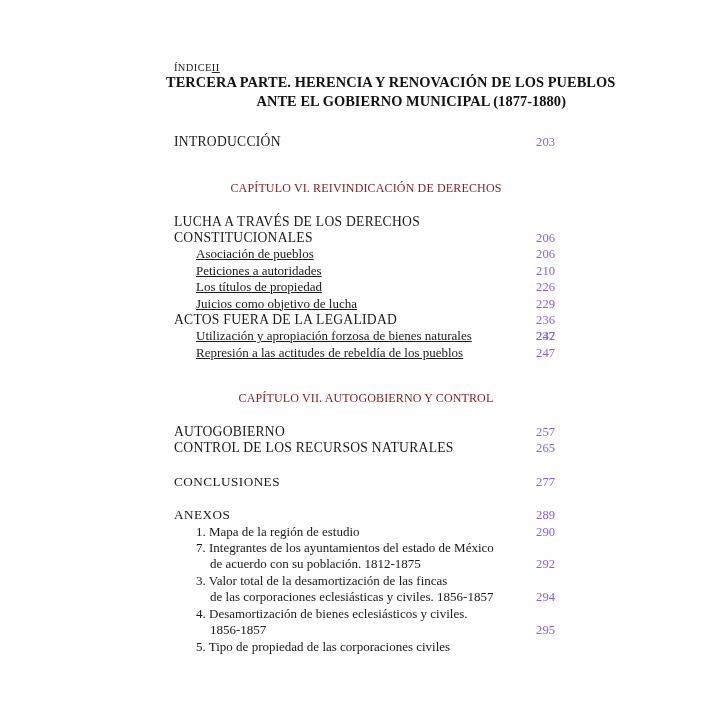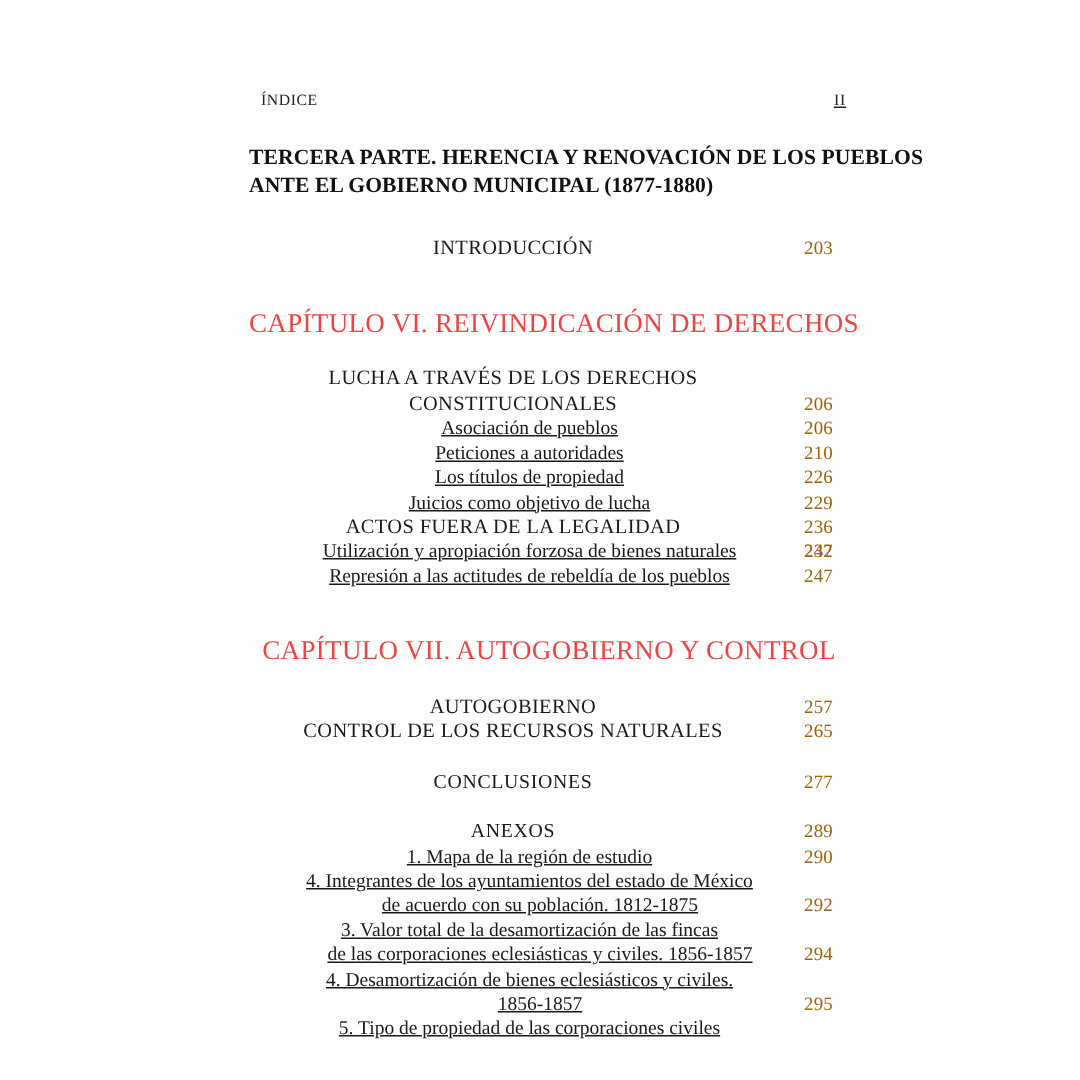--- a/index.html
+++ b/index.html
@@ -26,106 +26,103 @@
   .block {
     position: absolute;
     left: 166px;
     top: 62px;
     width: 400px;
   }
 
   
   .running-head {
     display: flex;
-    justify-content: space-between;
+    justify-content: flex-start;
     align-items: baseline;
     font-size: 10.5px;
     font-variant: small-caps;
     letter-spacing: 0.035em;
     color: #252320;
     padding-left: 8px;
   }
   .folio {
     font-variant: small-caps;
     font-size: 10.5px;
     letter-spacing: 0.05em;
     padding-right: 2px;
     text-decoration: underline;
   }
 
   
   .part-title {
-    margin-top: 23px;
-    text-align: left;
+    text-align: right;
     font-weight: bold;
     font-size: 14.4px;
     line-height: 1.33;
     letter-spacing: 0.005em;
     color: #141210;
   }
   .part-title .ln {
     display: block;
     white-space: nowrap;
   }
 
   
   .chapter-title {
     text-align: center;
-    font-size: 18px;
+    font-size: 12px;
     line-height: 1.32;
     letter-spacing: 0.012em;
-    color: #ef4444;
+    color: #7f1d1d;
   }
   .chapter-title .ln {
     display: block;
     white-space: nowrap;
   }
 
   
   .entry {
     position: relative;
     font-size: 13px;
     line-height: 16.4px;
     color: #1c1a18;
     padding-right: 56px;
   }
   .entry .label {
     display: block;
-    text-align: center;
   }
   .entry .pageno {
     position: absolute;
     right: 0;
     bottom: 0;
     width: 30px;
     text-align: left;
     font-size: 12.6px;
     letter-spacing: 0.01em;
-    color: #a16207;
+    color: #8b5cf6;
   }
 
   
   .lvl-head {
     padding-left: 8px;
     font-variant: small-caps;
     font-size: 13.6px;
     letter-spacing: 0.02em;
   }
   .lvl-head-caps {
     padding-left: 8px;
     font-size: 13.2px;
     letter-spacing: 0.035em;
   }
   .lvl-sub {
     padding-left: 30px;
     text-decoration: underline;
   }
   .lvl-annex {
     padding-left: 30px;
-    text-decoration: underline;
   }
   .lvl-annex .label {
     text-indent: -14px;
     padding-left: 14px;
   }
   .lvl-annex .label .cont {
     display: block;
     text-indent: 0;
   }
   .gap-md { height: 17px; }
@@ -231,21 +228,21 @@
     </div>
 
     <div class="entry lvl-annex">
       <span class="label">
         <span>1. Mapa de la región de estudio</span>
       </span>
       <span class="pageno">290</span>
     </div>
     <div class="entry lvl-annex">
       <span class="label">
-        <span>4. Integrantes de los ayuntamientos del estado de México</span>
+        <span>7. Integrantes de los ayuntamientos del estado de México</span>
         <span class="cont">de acuerdo con su población. 1812-1875</span>
       </span>
       <span class="pageno">292</span>
     </div>
     <div class="entry lvl-annex">
       <span class="label">
         <span>3. Valor total de la desamortización de las fincas</span>
         <span class="cont">de las corporaciones eclesiásticas y civiles. 1856-1857</span>
       </span>
       <span class="pageno">294</span>

